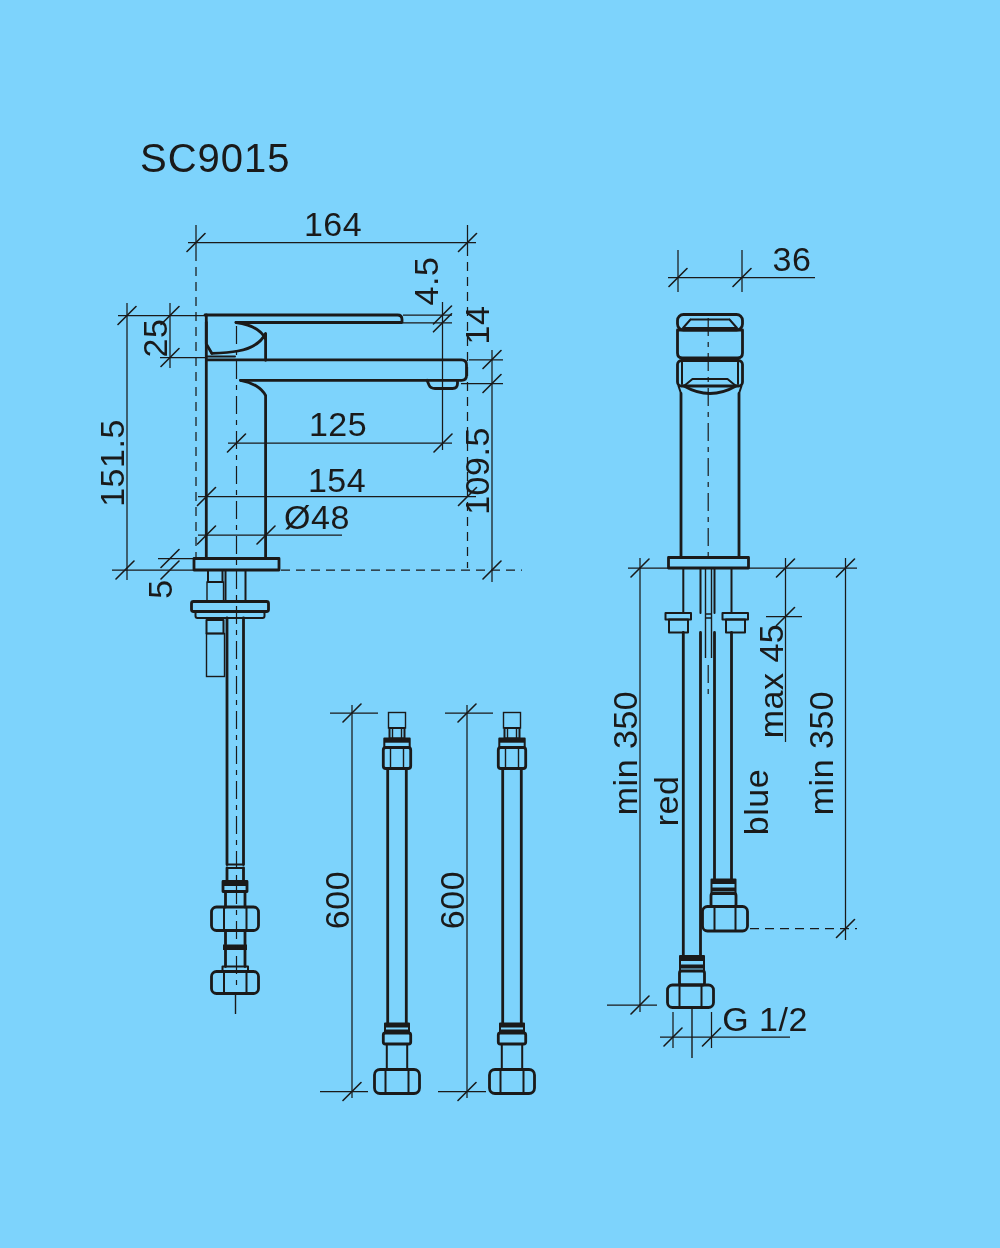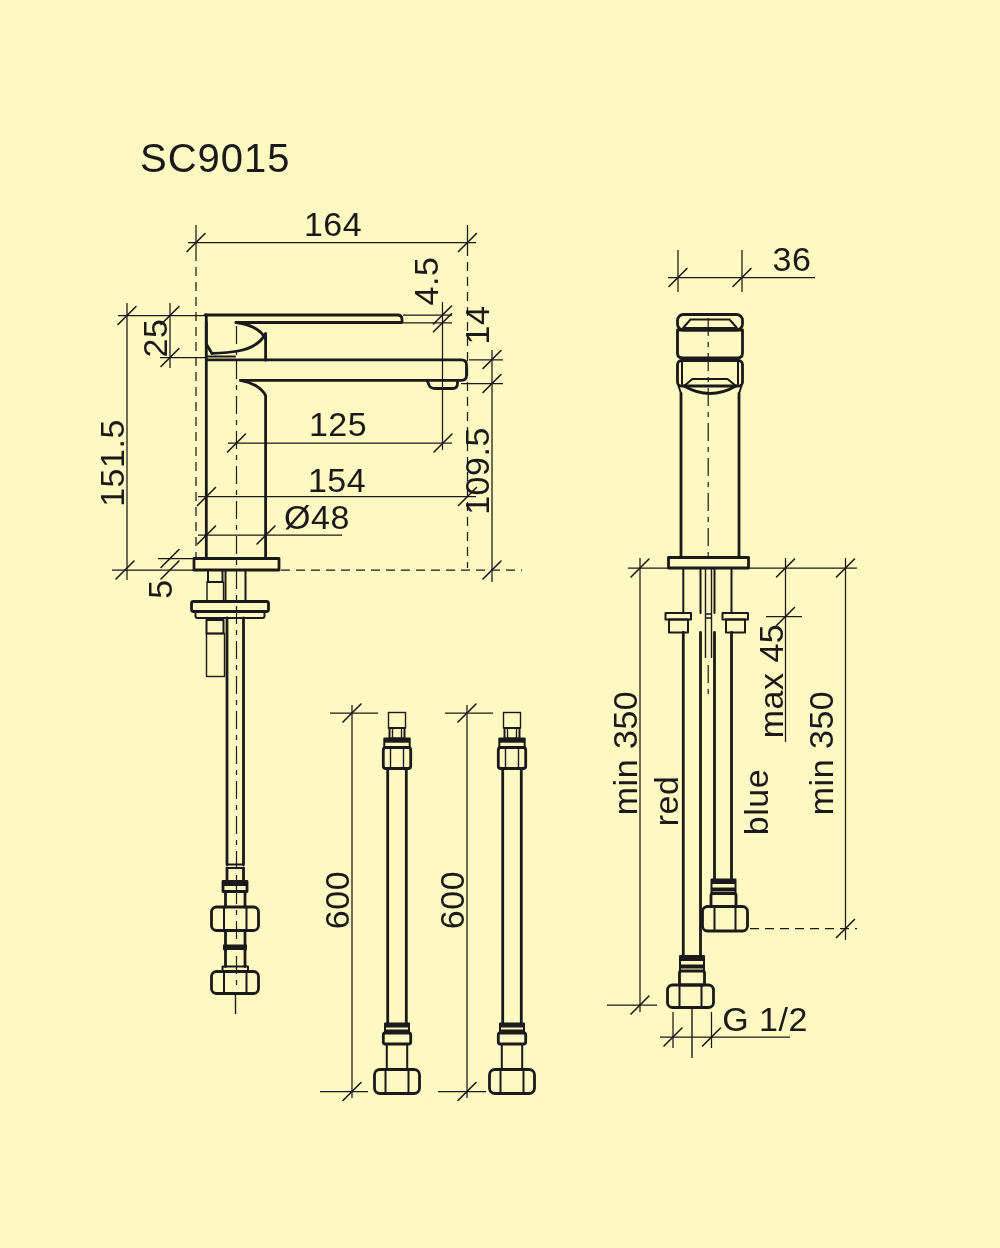--- a/index.html
+++ b/index.html
@@ -1,16 +1,16 @@
 <!DOCTYPE html>
 <html><head>
 <meta charset="utf-8">
 <style>
   html,body{margin:0;padding:0;background:#ffffff;}
-  .page{position:relative;width:1000px;height:1248px;background:#fef9c3;overflow:hidden;}
+  .page{position:relative;width:1000px;height:1248px;background:#7dd3fc;overflow:hidden;}
   svg{display:block;}
   .o  {stroke:#1a1a1a;fill:none;stroke-width:2.8;stroke-linecap:round;stroke-linejoin:round;}
   .o2 {stroke:#1a1a1a;fill:none;stroke-width:2;stroke-linecap:round;stroke-linejoin:round;}
   .o1 {stroke:#1a1a1a;fill:none;stroke-width:1.4;}
   .d  {stroke:#1a1a1a;fill:none;stroke-width:1.25;}
   .dd {stroke:#1a1a1a;fill:none;stroke-width:1.25;stroke-dasharray:9 6;}
   .cl {stroke:#1a1a1a;fill:none;stroke-width:1.2;stroke-dasharray:18 6 5 6;}
   .t  {stroke:#1a1a1a;fill:none;stroke-width:1.6;stroke-linecap:round;}
   .fill{fill:#1a1a1a;stroke:none;}
   .dt {font-family:"Liberation Sans","DejaVu Sans",sans-serif;font-size:34px;fill:#1a1a1a;letter-spacing:0.5px;}

